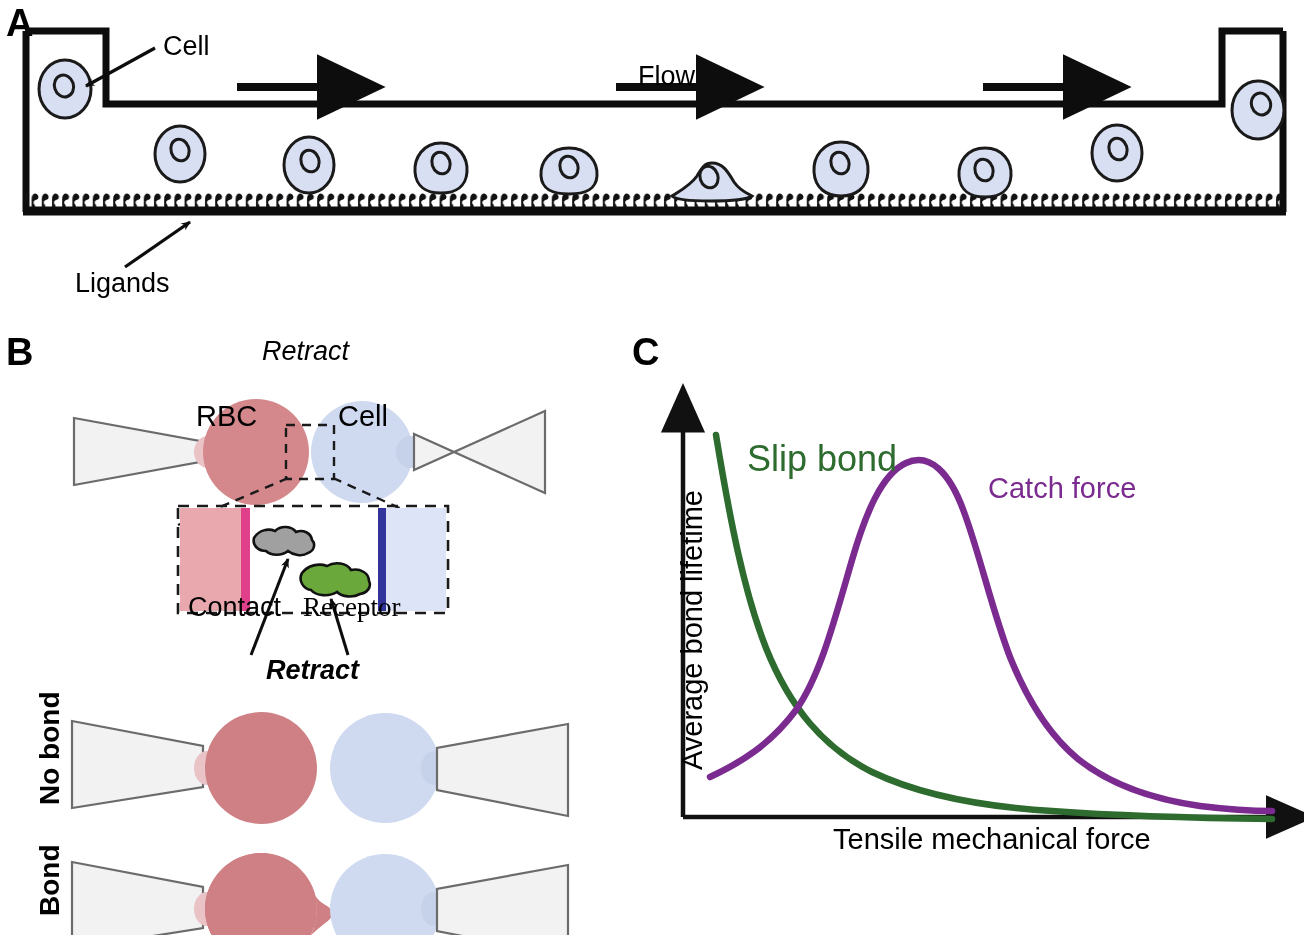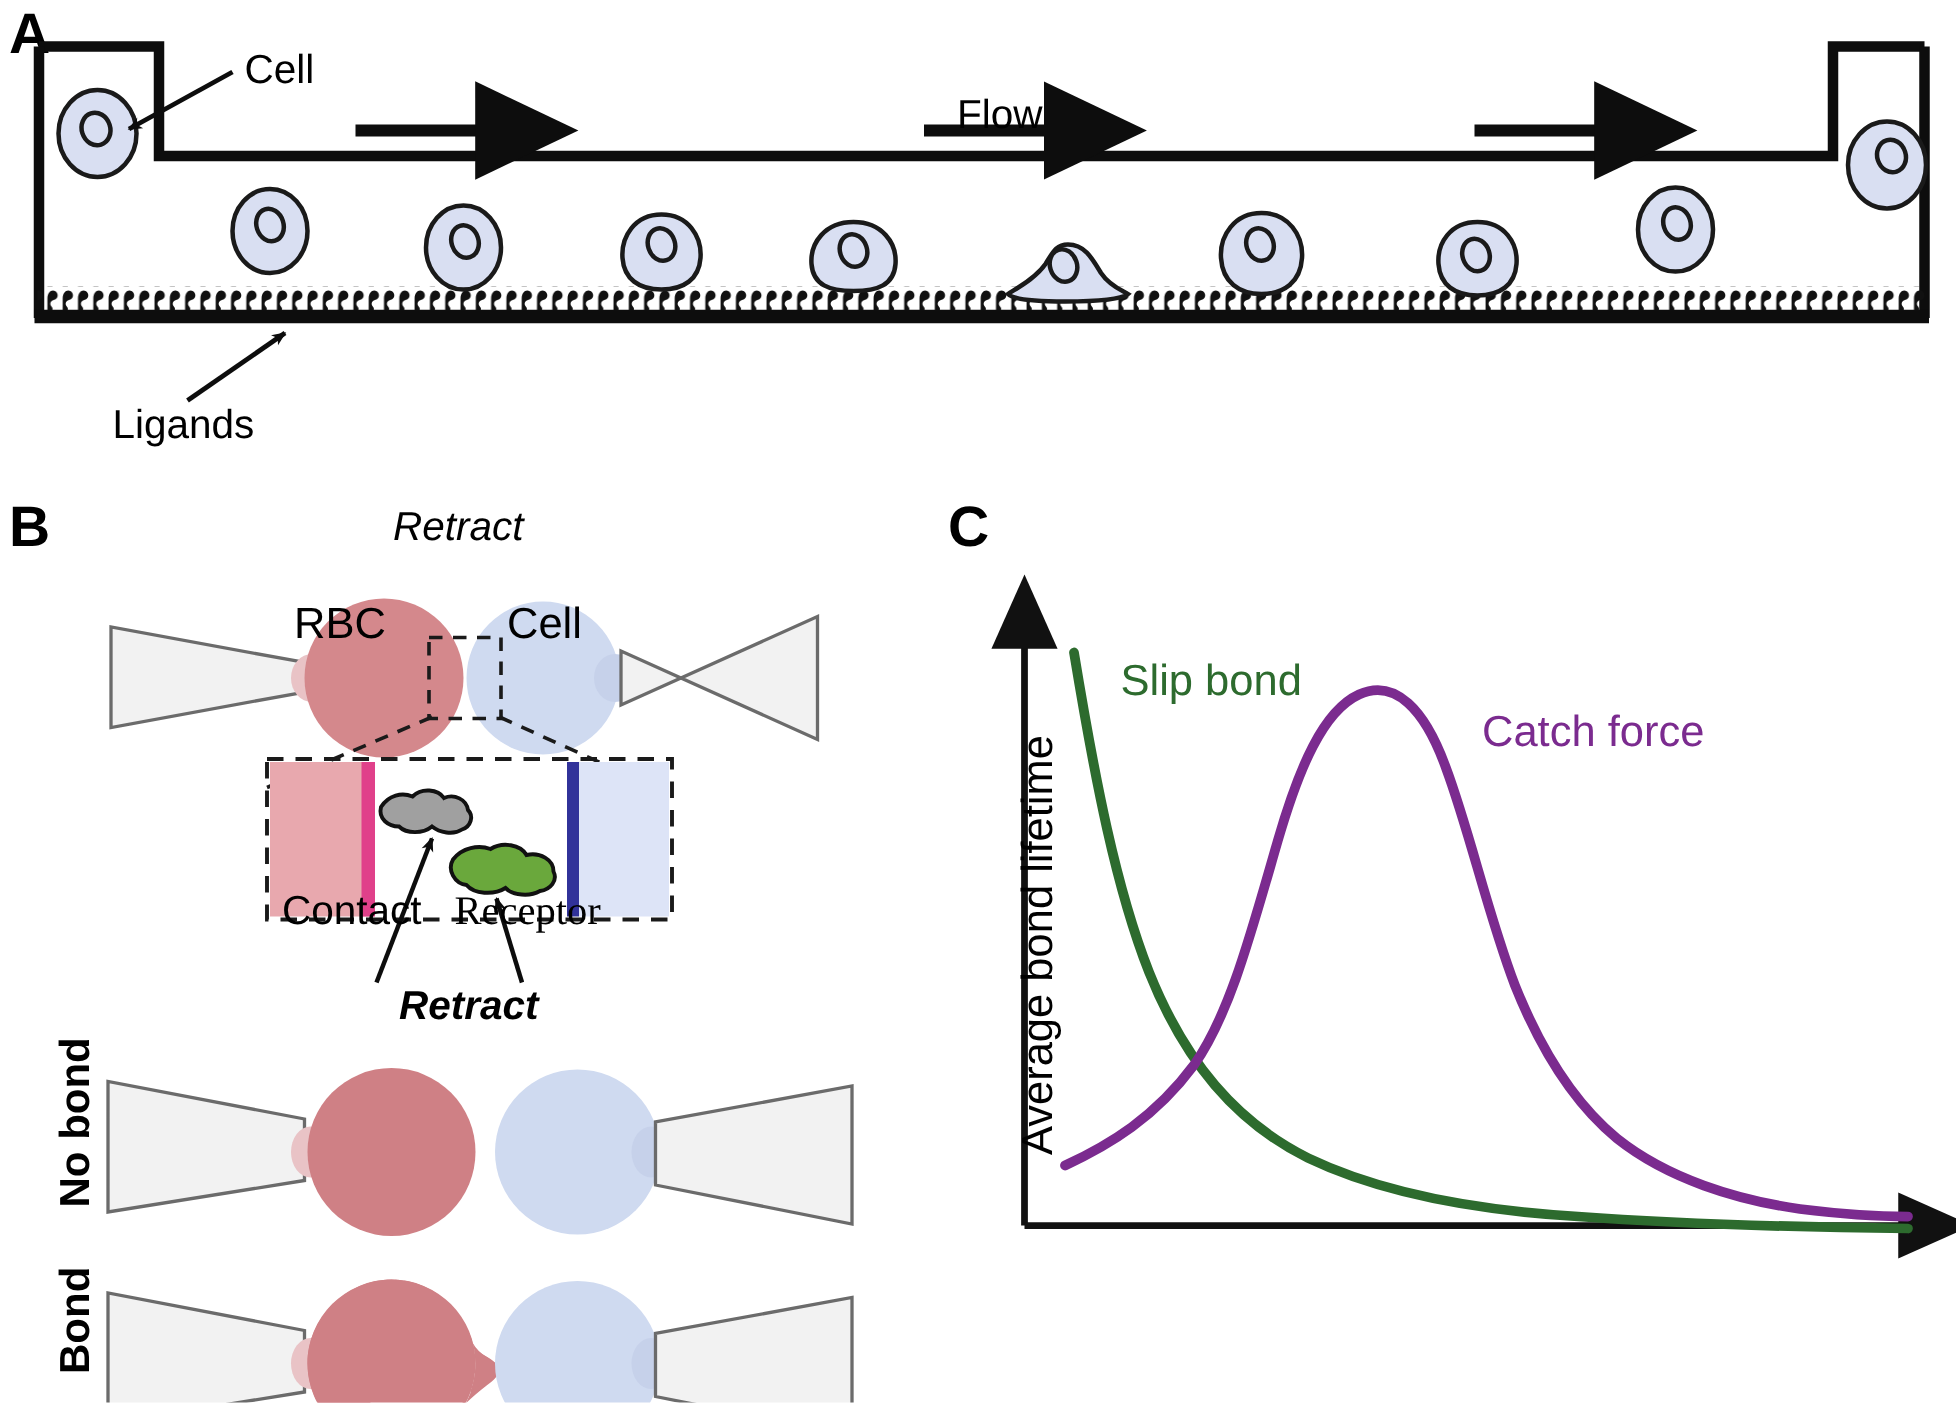--- a/index.html
+++ b/index.html
@@ -231,18 +231,19 @@
 
     <path d="M96,105 C110,190 124,262 146,318 C170,378 204,418 252,442
              C302,466 366,477 432,481 C500,486 570,488 652,489" fill="none" stroke="#2d6b2e" stroke-width="6.5" stroke-linecap="round" stroke-linejoin="round"></path>
 
     <path d="M90,447 C120,433 150,415 176,380 C200,346 214,292 232,230
              C246,182 262,144 286,133 C310,122 330,143 344,182
              C360,225 372,280 390,327 C408,372 430,406 458,429
              C492,456 538,470 580,476 C612,480 634,481 652,481" fill="none" stroke="#7b2b8f" stroke-width="6.5" stroke-linecap="round" stroke-linejoin="round"></path>
   </svg>
 
-  <div class="txt" style="left:747px;top:438px;font-size:29px;color:#2d6b2e;">Slip bond</div>
+  <div class="txt" style="left:747px;top:438px;font-size:36px;color:#2d6b2e;">Slip bond</div>
   <div class="txt" style="left:988px;top:472px;font-size:29px;color:#7b2b8f;">Catch force</div>
   <div class="txt vert" style="left:676px;top:770px;font-size:29px;
        transform:rotate(-90deg);">Average bond lifetime</div>
+  <div class="txt" style="left:833px;top:823px;font-size:29px;">Tensile mechanical force</div>
 
 </div>
 
 </body></html>

